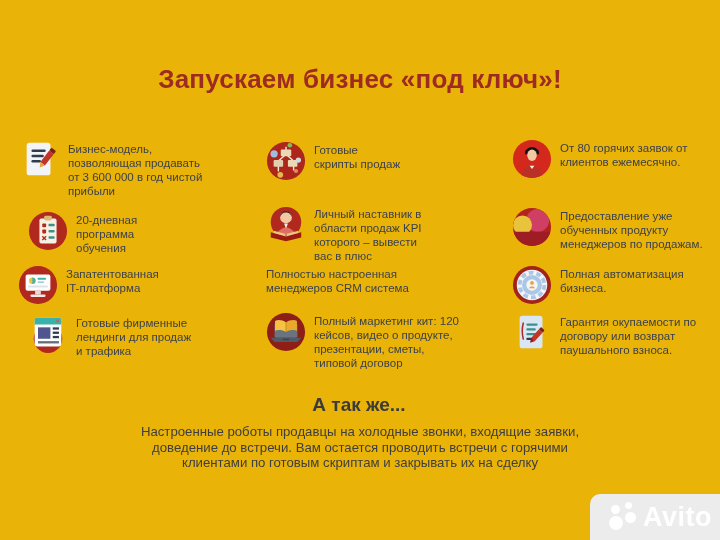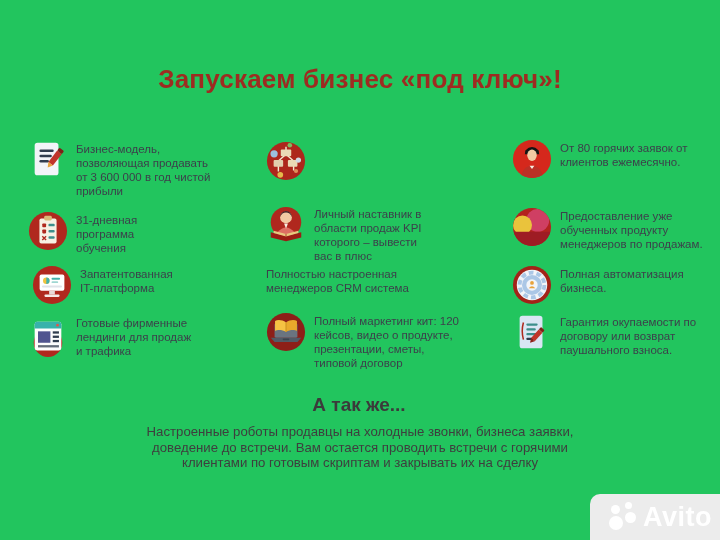--- a/index.html
+++ b/index.html
@@ -1,18 +1,18 @@
 <!DOCTYPE html>
 <html style="--title-red: #9e2b21; --text: #3c414b;"><head>
 <meta charset="utf-8">
 <style>
   html,body { margin:0; padding:0; background:#ffffff; }
   body { font-family:"Liberation Sans", sans-serif; }
   .canvas {
-    position:relative; width:720px; height:540px; background:#22c55e;
+    position:relative; width:720px; height:540px; background:#eab308;
     overflow:hidden; margin:0 auto;
   }
   .main-title {
     position:absolute; top:64px; left:0; width:720px;
     text-align:center; font-size:26px; font-weight:bold;
     color:var(--title-red,#9e2b21); letter-spacing:0.2px;
   }
   .item { position:absolute; display:flex; align-items:flex-start; gap:8px; }
   .item .icon { width:40px; height:40px; flex:0 0 40px; }
   .item .icon svg { width:40px; height:40px; display:block; }
@@ -42,21 +42,21 @@
   .wm-dots .d4 { width:11px; height:11px; left:16px; top:10px; }
   .wm-text { color:#ffffff; font-size:27px; font-weight:bold; letter-spacing:0.5px; }
 </style>
 </head>
 <body>
 
 <div class="canvas">
 
   <div class="main-title">Запускаем бизнес «под ключ»!</div>
 
-  <div class="item" style="left:28px; top:140px;">
+  <div class="item" style="left:20px; top:140px;">
     <span class="icon">
       <svg viewBox="0 0 42 42">
         <rect x="7" y="3" width="25" height="34" rx="3" fill="#f2f4f8"></rect>
         <rect x="12" y="10" width="15" height="2.6" rx="1.3" fill="#303c4e"></rect>
         <rect x="12" y="15.5" width="13" height="2.6" rx="1.3" fill="#303c4e"></rect>
         <rect x="12" y="21" width="10" height="2.6" rx="1.3" fill="#303c4e"></rect>
         <g transform="translate(33,13) rotate(38)">
           <rect x="-3" y="-4" width="6" height="4" rx="1" fill="#7e2017"></rect>
           <rect x="-3" y="0" width="6" height="15" fill="#c0342a"></rect>
           <polygon points="-3,15 3,15 0,20" fill="#e8a33d"></polygon>
@@ -76,44 +76,44 @@
         <rect x="12" y="8" width="18" height="26" rx="2" fill="#f7f1e4"></rect>
         <rect x="17" y="5" width="8" height="5" rx="1.5" fill="#d9b977"></rect>
         <rect x="15" y="13" width="4" height="4" rx="0.8" fill="#b0281e"></rect>
         <rect x="15" y="19.5" width="4" height="4" rx="0.8" fill="#b0281e"></rect>
         <path d="M15 26.5 l4 4 m0 -4 l-4 4" stroke="#b0281e" stroke-width="1.4"></path>
         <rect x="21.5" y="13.5" width="6.5" height="2.6" rx="1" fill="#3d8f8c"></rect>
         <rect x="21.5" y="20" width="6.5" height="2.6" rx="1" fill="#3d8f8c"></rect>
         <rect x="21.5" y="26.5" width="6.5" height="2.6" rx="1" fill="#3d8f8c"></rect>
       </svg>
     </span>
-    <span class="txt" style="width:130px">31-дневная
+    <span class="txt" style="width:130px">20-дневная
 программа
 обучения</span>
   </div>
 
-  <div class="item" style="left:32px; top:265px;">
+  <div class="item" style="left:18px; top:265px;">
     <span class="icon">
       <svg viewBox="0 0 42 42">
         <circle cx="21" cy="21" r="20" fill="#b0281e"></circle>
         <rect x="8" y="10" width="26" height="17" rx="2" fill="#ffffff"></rect>
         <circle cx="15" cy="16.5" r="3.4" fill="#eec33e"></circle>
         <path d="M15 13.1 a3.4 3.4 0 0 1 0 6.8 z" fill="#45b1ab"></path>
         <rect x="20.5" y="13.5" width="9" height="2" rx="1" fill="#45b1ab"></rect>
         <rect x="20.5" y="17" width="7" height="2" rx="1" fill="#9fd6d2"></rect>
         <rect x="10.5" y="21.5" width="21" height="2" rx="1" fill="#dfe3e9"></rect>
         <rect x="18" y="27" width="6" height="4" fill="#e8d9d7"></rect>
         <rect x="13" y="31" width="16" height="2.5" rx="1.2" fill="#f4e9e7"></rect>
       </svg>
     </span>
     <span class="txt" style="width:150px">Запатентованная
 IT-платформа</span>
   </div>
 
-  <div class="item" style="left:28px; top:314px;align-items:flex-end;">
+  <div class="item" style="left:28px; top:314px;">
     <span class="icon">
       <svg viewBox="0 0 42 42">
         <circle cx="21" cy="26" r="15" fill="#b0281e"></circle>
         <rect x="7" y="4" width="28" height="30" rx="2.5" fill="#fdfdfd"></rect>
         <path d="M7 11 v-4.5 a2.5 2.5 0 0 1 2.5 -2.5 h23 a2.5 2.5 0 0 1 2.5 2.5 v4.5 z" fill="#38b2ab"></path>
         <circle cx="31" cy="7.5" r="1.4" fill="#e2554a"></circle>
         <rect x="10.5" y="14" width="13" height="12" fill="#50548f"></rect>
         <rect x="26" y="14" width="6.5" height="2.4" fill="#303c4e"></rect>
         <rect x="26" y="18.5" width="6.5" height="2.4" fill="#303c4e"></rect>
         <rect x="26" y="23" width="6.5" height="2.4" fill="#303c4e"></rect>
@@ -133,20 +133,22 @@
         <rect x="15.5" y="9" width="11" height="7" rx="1" fill="#ead9b6"></rect>
         <rect x="8" y="20" width="10" height="7" rx="1" fill="#e2cfae"></rect>
         <rect x="23" y="20" width="10" height="7" rx="1" fill="#ead9b6"></rect>
         <circle cx="8.5" cy="13.5" r="3.8" fill="#9cc0de"></circle>
         <circle cx="34" cy="20" r="2.8" fill="#cfd9e6"></circle>
         <circle cx="25" cy="4.5" r="2.4" fill="#83bb5e"></circle>
         <circle cx="15" cy="35.5" r="3" fill="#e5b94a"></circle>
         <circle cx="31.5" cy="31.5" r="2.2" fill="#e08f5a"></circle>
       </svg>
     </span>
+    <span class="txt" style="width:165px">Готовые
+скрипты продаж</span>
   </div>
 
   <div class="item" style="left:266px; top:205px;">
     <span class="icon">
       <svg viewBox="0 0 42 42">
         <circle cx="21" cy="18" r="16" fill="#b0281e"></circle>
         <circle cx="21" cy="13" r="6.2" fill="#f2c9a3"></circle>
         <path d="M14.8 12.5 a6.2 6.2 0 0 1 12.4 0 q-2 -4.5 -6.2 -4.5 q-4.2 0 -6.2 4.5 z" fill="#43262c"></path>
         <path d="M12 28.5 q9 -10 18 0 l-1.5 3.5 h-15 z" fill="#de6e62"></path>
         <path d="M19 19.5 h4 l-2 5.5 z" fill="#f7ede0"></path>
@@ -257,21 +259,21 @@
           <polygon points="-2.6,12 2.6,12 0,16.5" fill="#8c2019"></polygon>
         </g>
       </svg>
     </span>
     <span class="txt" style="width:170px">Гарантия окупаемости по
 договору или возврат
 паушального взноса.</span>
   </div>
 
   <div class="also-title">А так же...</div>
-  <div class="also-text">Настроенные роботы продавцы на холодные звонки, бизнеса заявки,
+  <div class="also-text">Настроенные роботы продавцы на холодные звонки, входящие заявки,
 доведение до встречи. Вам остается проводить встречи с горячими
 клиентами по готовым скриптам и закрывать их на сделку</div>
 
   <div class="watermark">
     <span class="wm-dots">
       <i class="d1"></i>
         <i class="d2"></i>
         <i class="d3"></i>
         <i class="d4"></i>
     </span>

